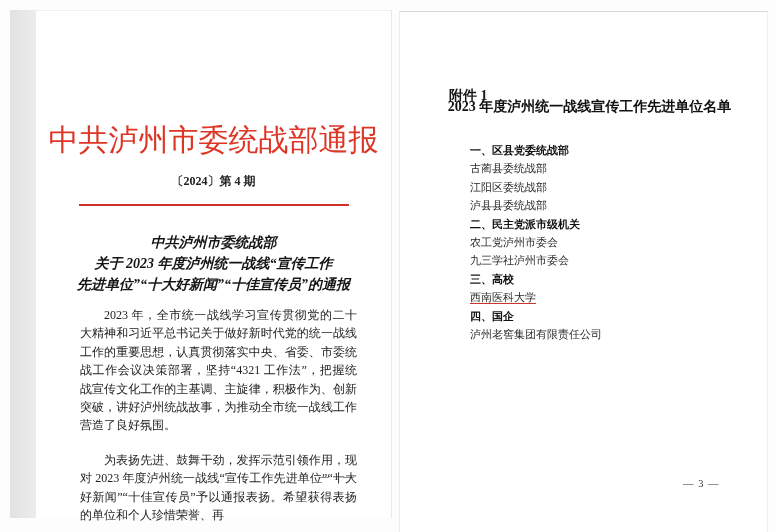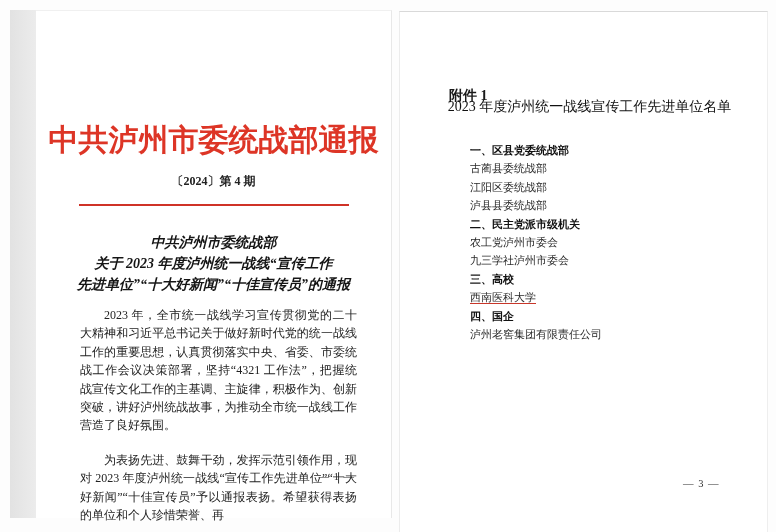--- a/index.html
+++ b/index.html
@@ -38,21 +38,21 @@
     border-left: 1px solid #ececec;
     border-right: 1px solid #eeeeee;
   }
 
   
   .masthead {
     margin-top: 112px;
     text-align: center;
     font-size: 30px;
     line-height: 34px;
-    font-weight: bold;
+    font-weight: normal;
     color: #dd3526;
     letter-spacing: 0px;
     white-space: nowrap;
   }
   .issue {
     margin-top: 16px;
     text-align: center;
     font-size: 12px;
     font-weight: bold;
     color: #222;
@@ -97,21 +97,21 @@
     font-size: 14px;
     font-weight: bold;
     color: #1a1a1a;
     margin-top: 20px;
   }
   .att-title {
     position: absolute;
     left: 12px; right: 0; top: 86px;
     text-align: center;
     font-size: 14px;
-    font-weight: normal;
+    font-weight: bold;
     color: #111;
     white-space: nowrap;
   }
   .unit-list {
     position: absolute;
     left: 70px; top: 129px;
     font-size: 11px;
     line-height: 18.4px;
     color: #2a2a2a;
   }

